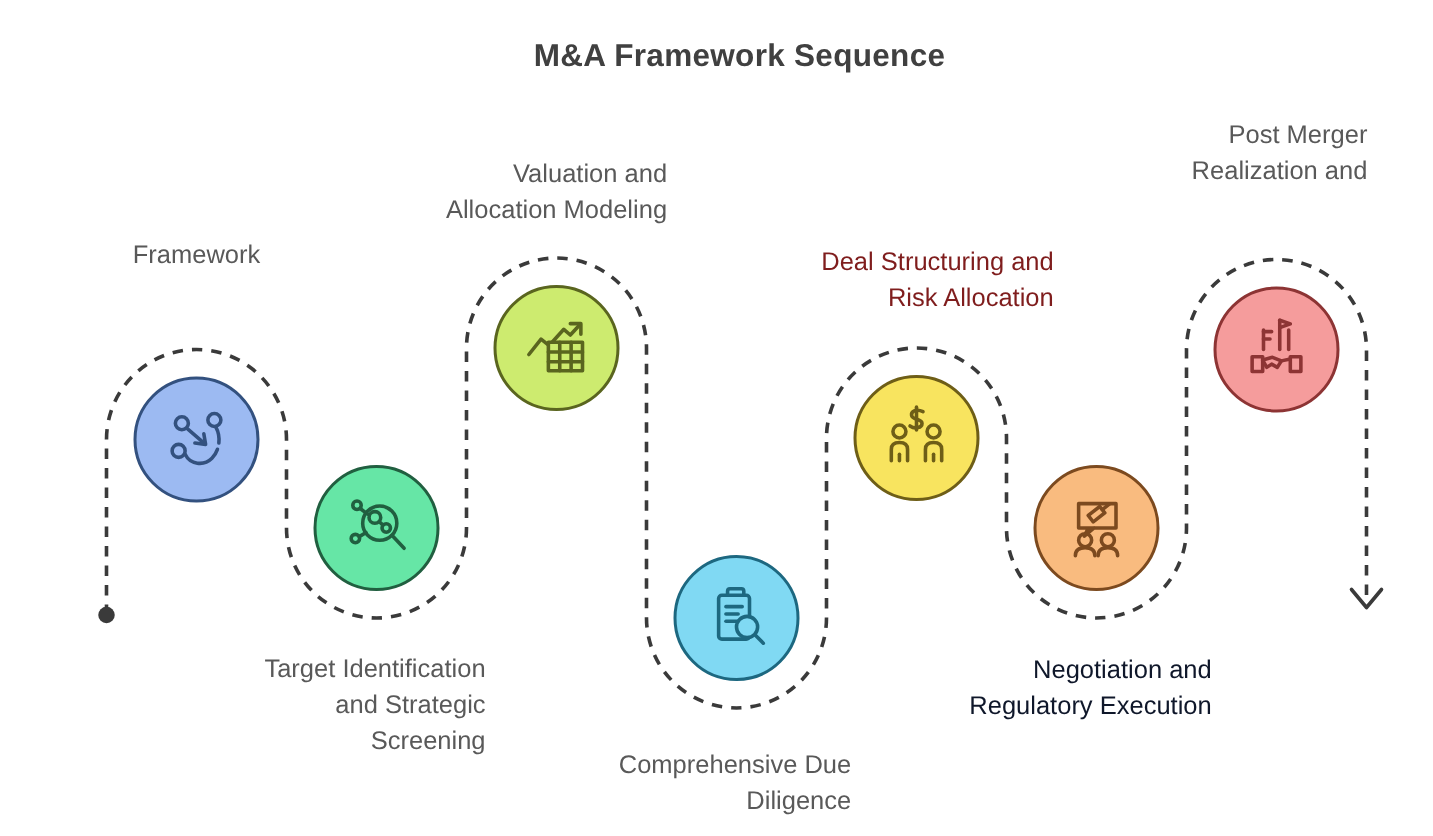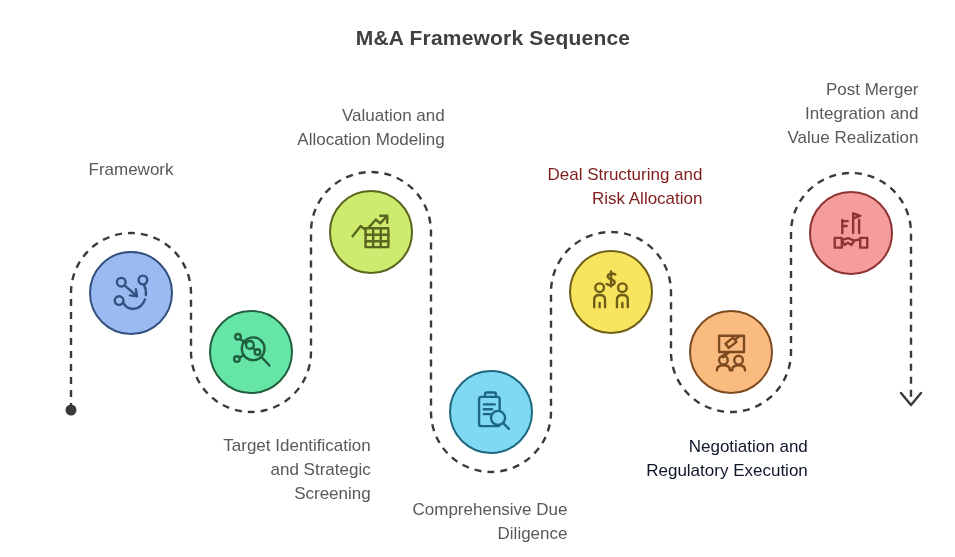--- a/index.html
+++ b/index.html
@@ -62,21 +62,21 @@
     <line x1="33.5" y1="28.5" x2="41" y2="36.5"></line>
     <circle cx="23" cy="17.5" r="3.6"></circle>
     <circle cx="30" cy="24" r="2.6"></circle>
     <line x1="25.6" y1="20" x2="28" y2="22.2"></line>
     <circle cx="12" cy="10" r="2.6"></circle>
     <line x1="14" y1="12" x2="18.5" y2="15.5"></line>
     <circle cx="11" cy="30.5" r="2.6"></circle>
     <line x1="13.4" y1="29.3" x2="17.6" y2="26.8"></line>
   </svg>
       </div>
-      <div class="step-label" style="left: 250px; top: 434px; color: rgb(89, 89, 89); margin-left: 47px;">
+      <div class="step-label" style="left: 250px; top: 434px; color: rgb(89, 89, 89);">
         <div>Target Identification</div>
         <div>and Strategic</div>
         <div>Screening</div>
       </div>
       <div class="step-circle" style="left: 329px; top: 190px; background: rgb(205, 235, 111); border-color: rgb(90, 101, 31); color: rgb(90, 101, 31); --fill: #cdeb6f;">
         <svg width="52" height="52" viewBox="0 0 48 48" fill="none" stroke="currentColor" stroke-width="2.2" stroke-linecap="round" stroke-linejoin="round">
     <path d="M7 28 L14.5 18.5 L19.5 22.5 L28.5 12.5 L32.5 16 L38.5 9.5"></path>
     <path d="M32.5 9 L39 9 L39 15.5"></path>
     <rect x="19" y="20.5" width="21" height="17.5" fill="var(--fill)"></rect>
     <line x1="19" y1="26.5" x2="40" y2="26.5"></line>
@@ -146,17 +146,16 @@
     <path d="M26 6 L32.5 8.2 L26 10.5"></path>
     <path d="M31.5 12 V24"></path>
     <rect x="9" y="28.5" width="6.5" height="9"></rect>
     <rect x="32.5" y="28.5" width="6.5" height="9"></rect>
     <path d="M15.5 30.5 L21.5 28.8 L27 31 L24.5 35 L21 33 L18 35 Z"></path>
     <path d="M27 31 L32.5 29.8"></path>
   </svg>
       </div>
       <div class="step-label" style="left: 853px; top: 78px; color: rgb(89, 89, 89);">
         <div>Post Merger</div>
-        <div>Integration and</div>
-        <div>Value Realization</div>
+        <div>Realization and</div>
       </div>
     </div>
 </div>
 
 </body></html>

